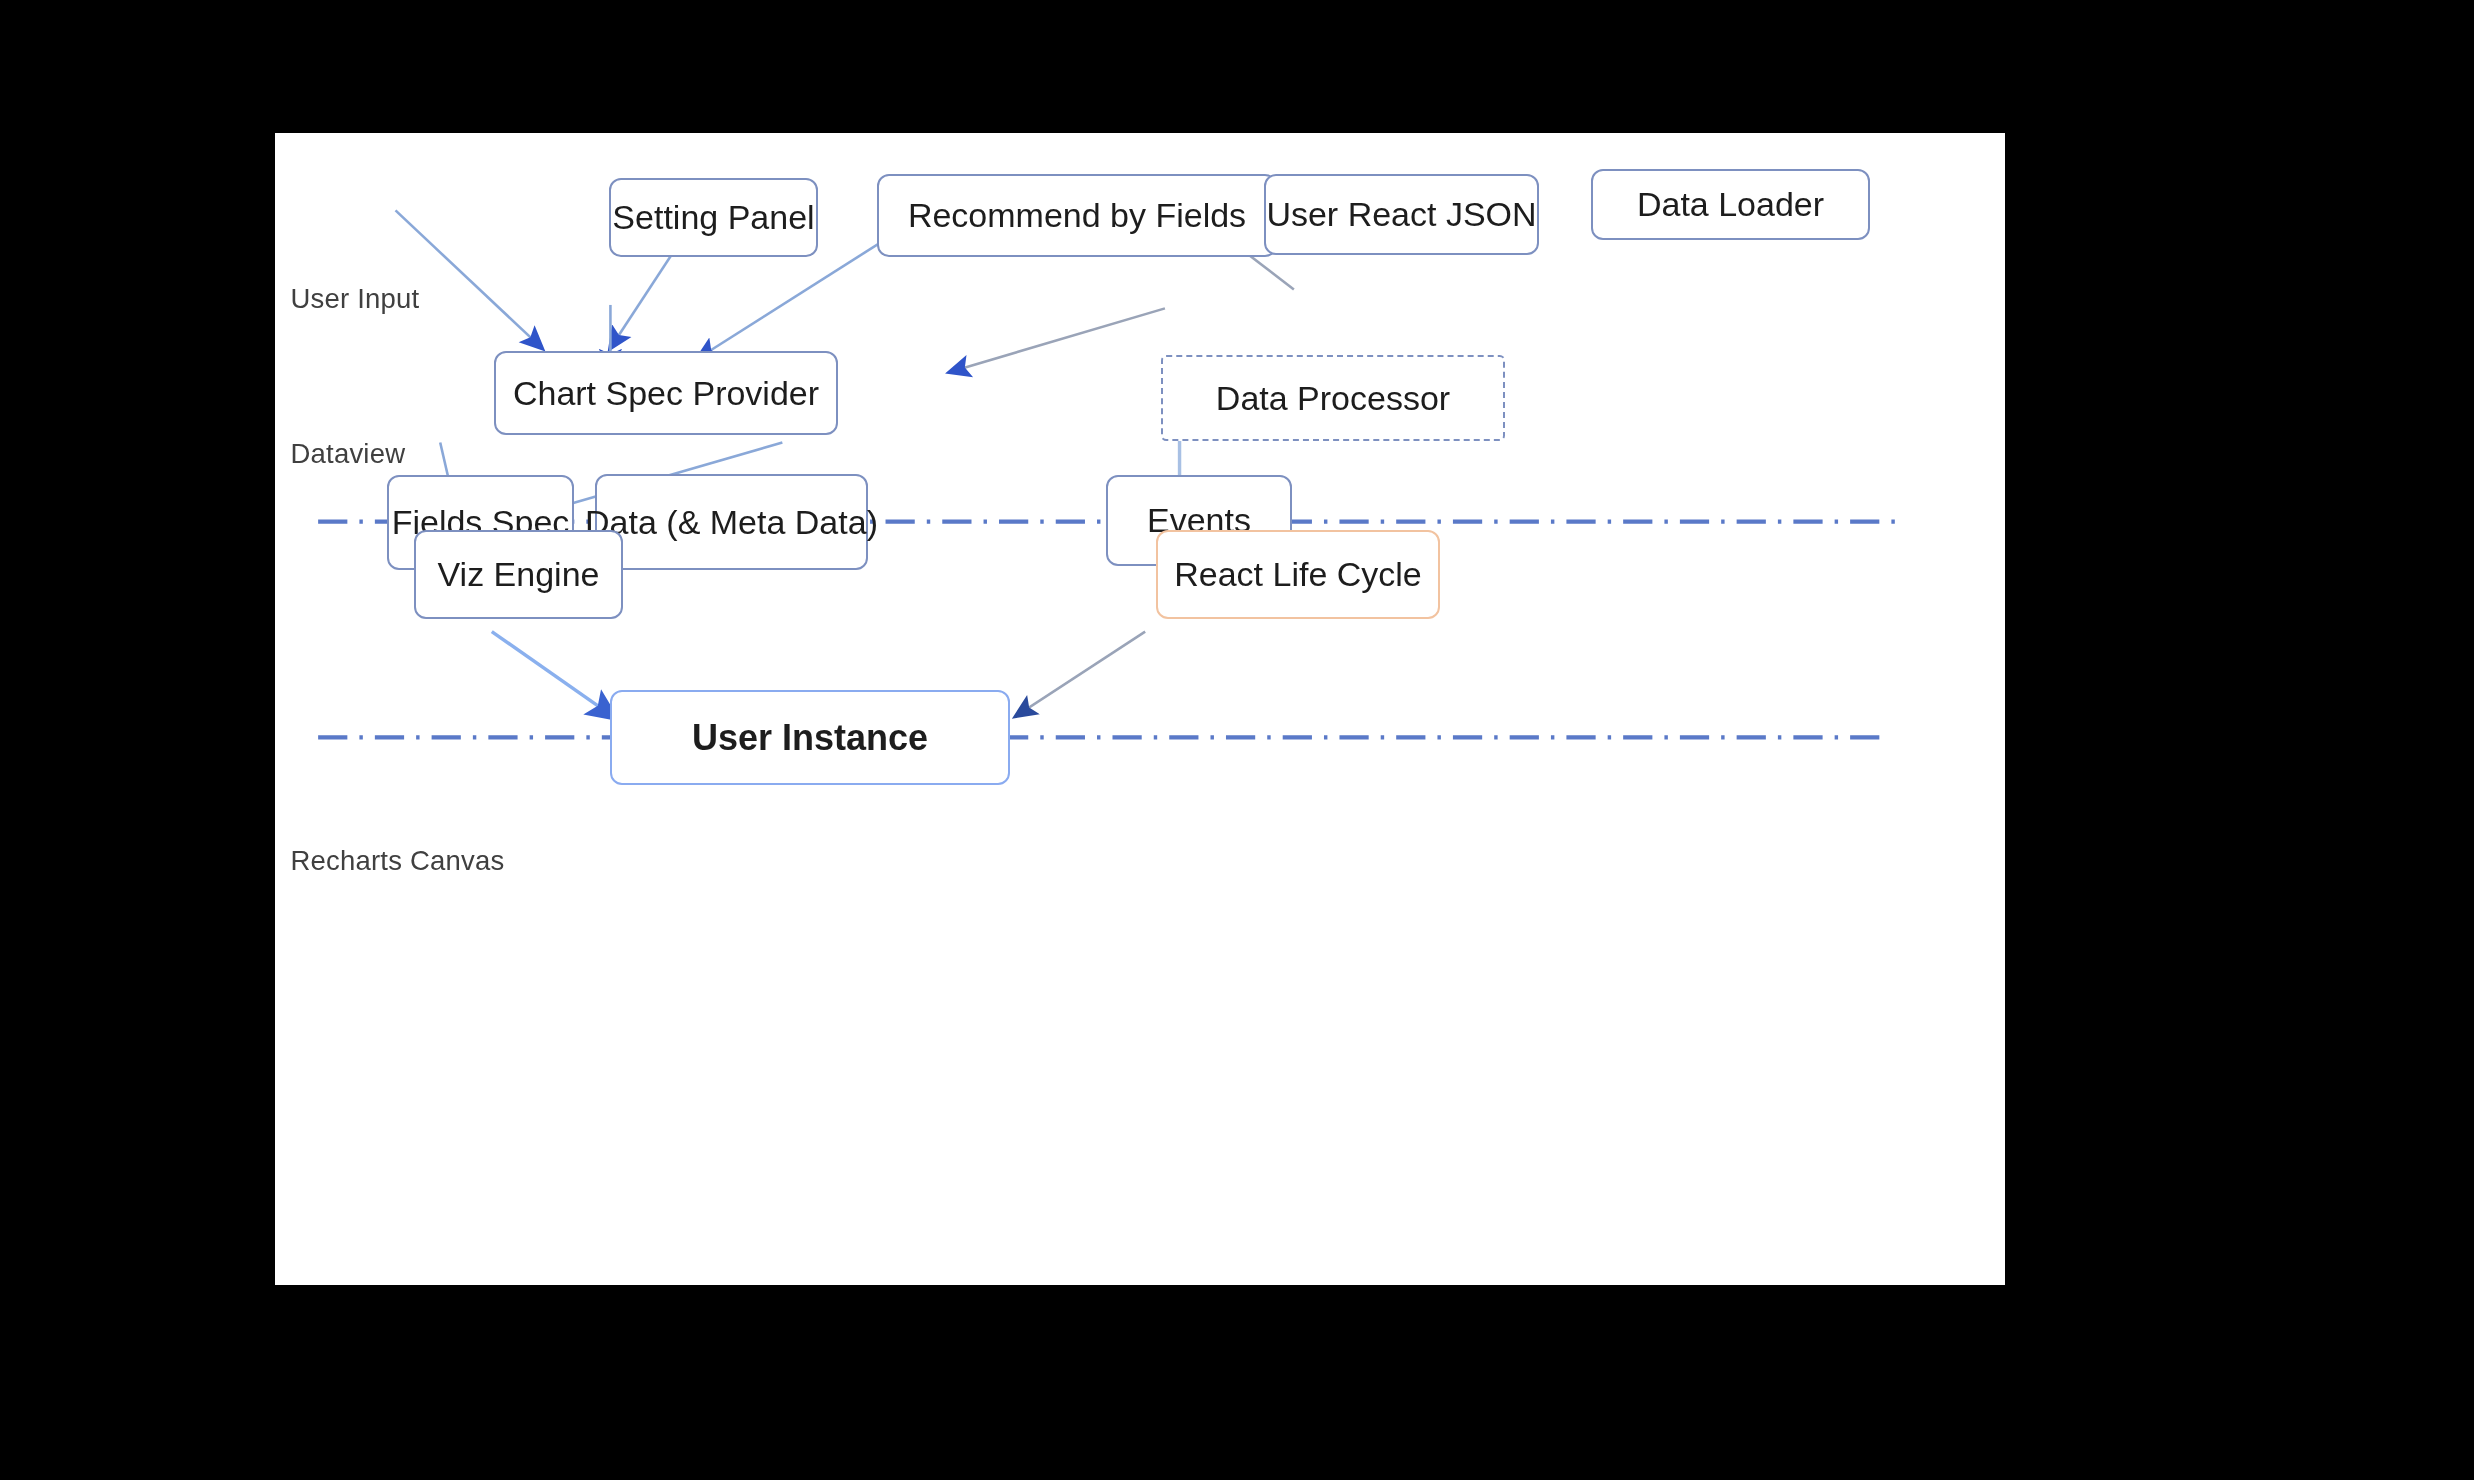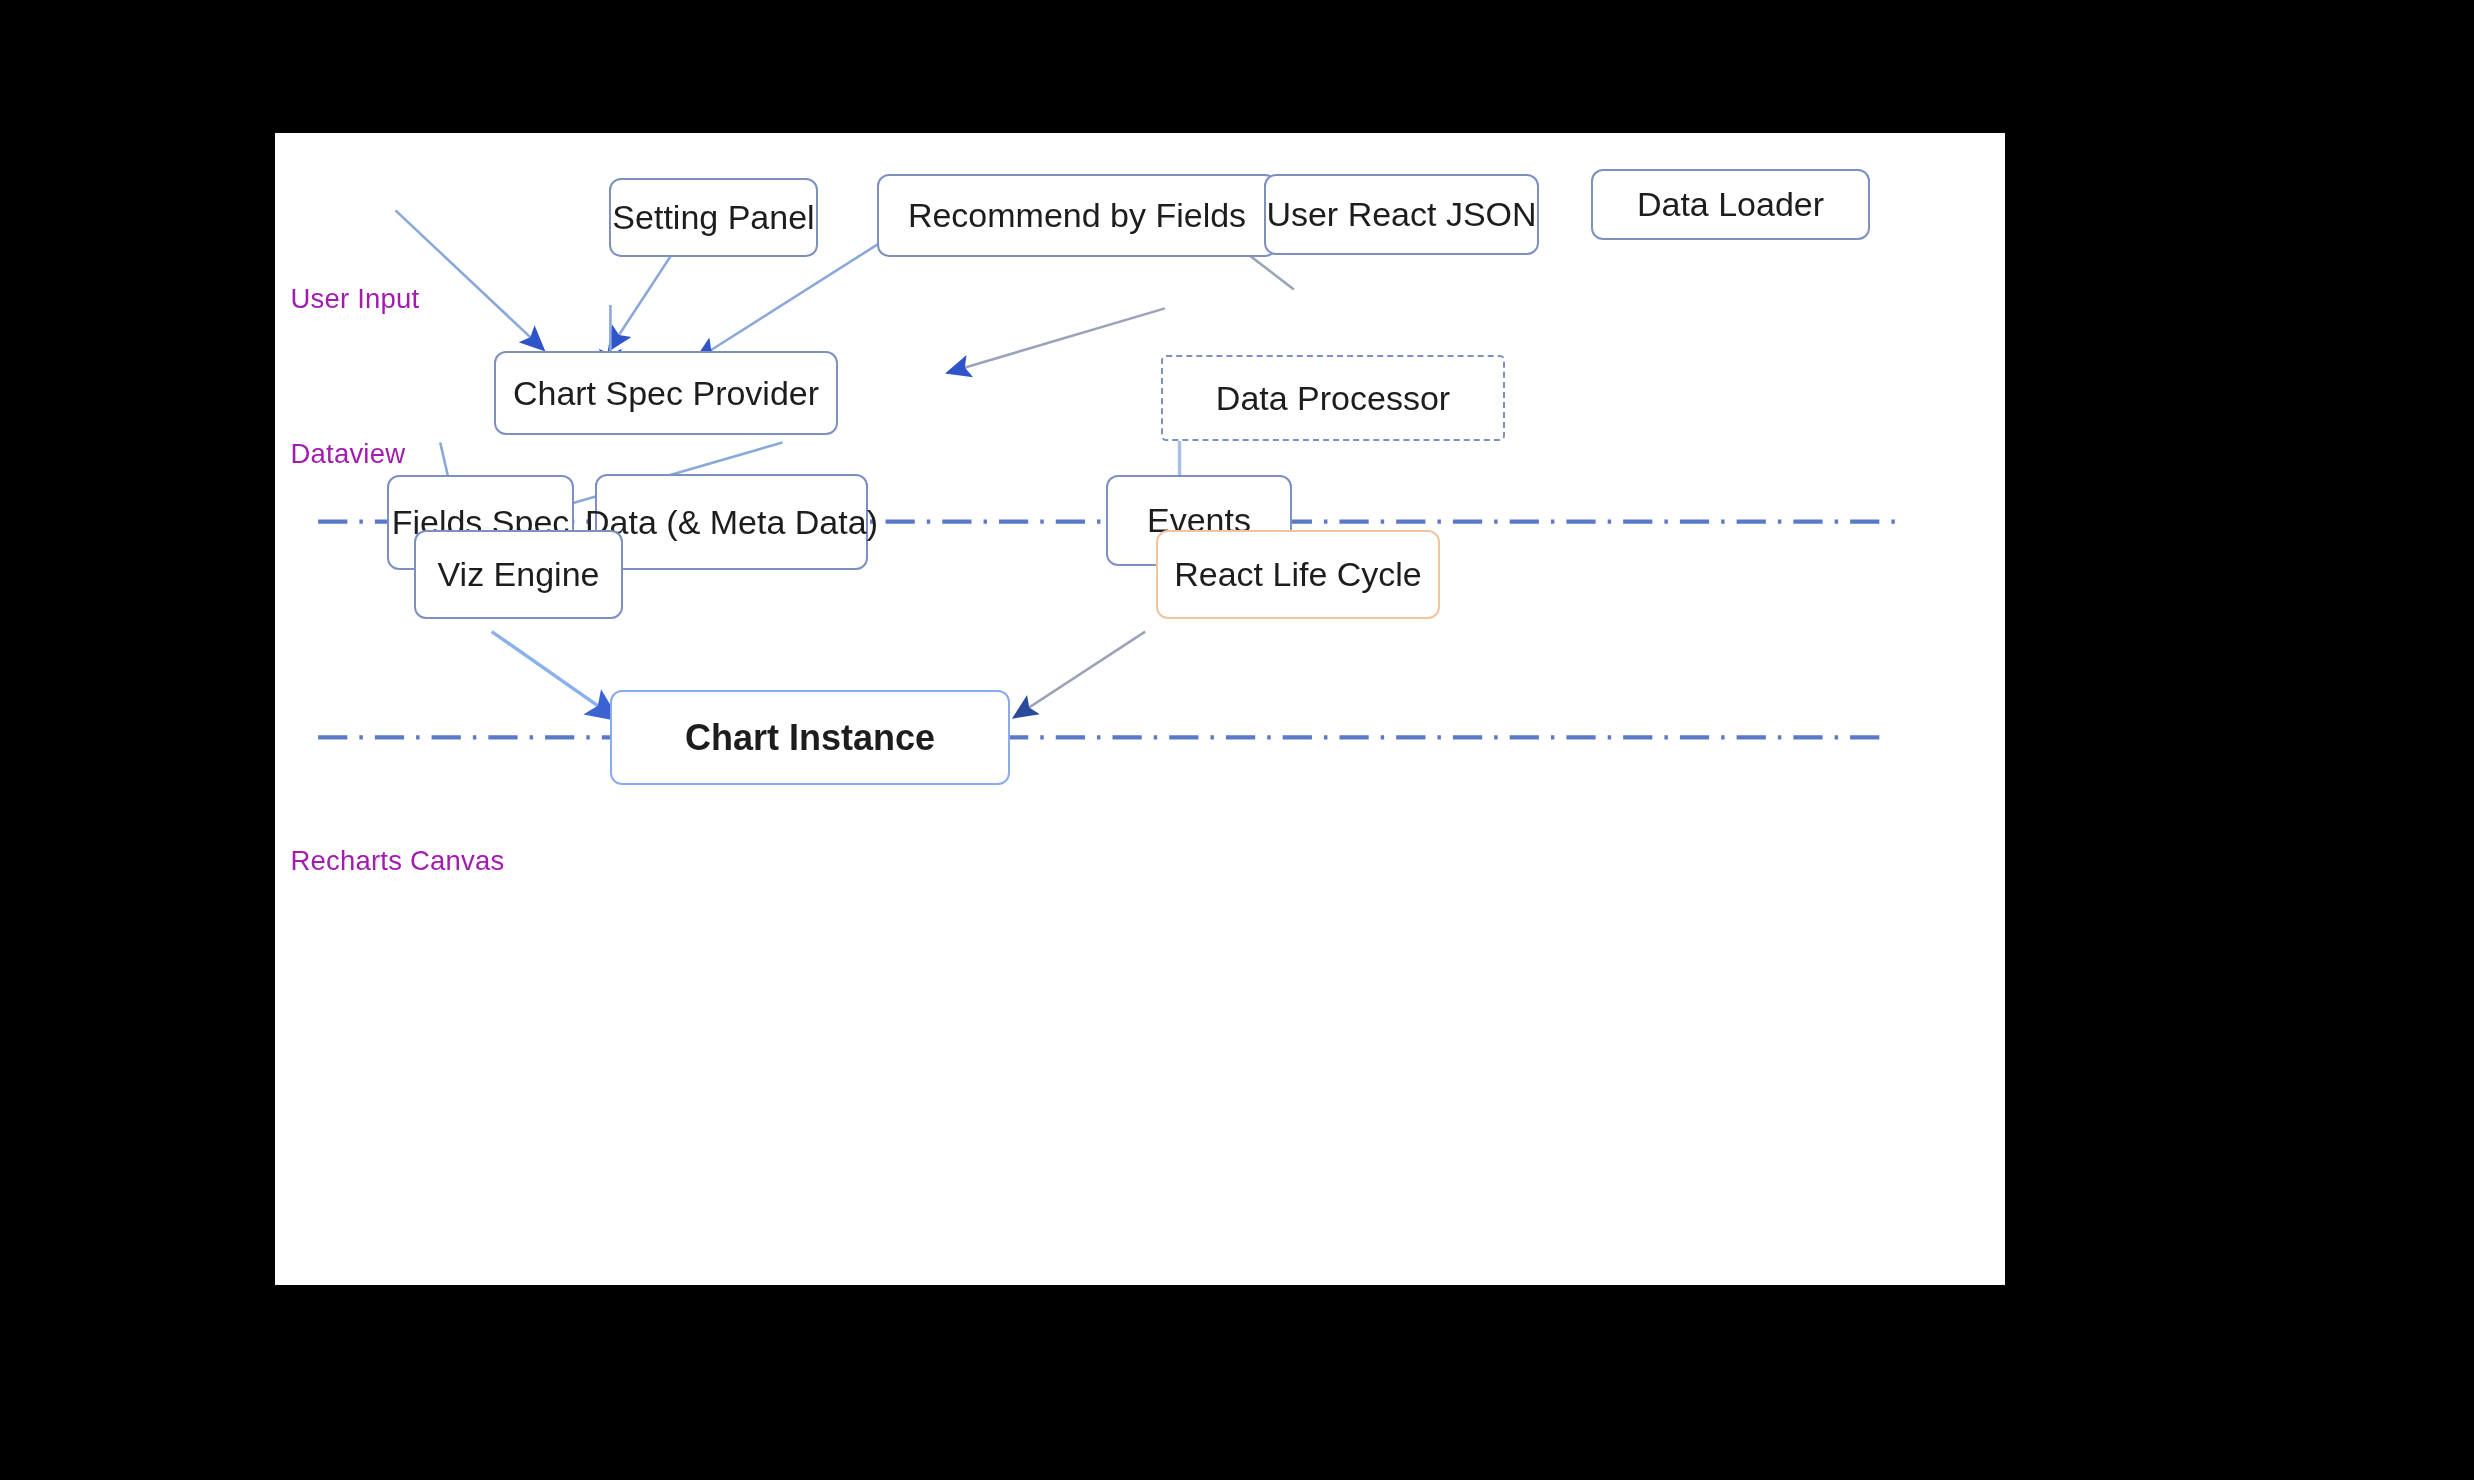--- a/index.html
+++ b/index.html
@@ -38,21 +38,21 @@
     top: 0;
     width: 1730px;
     height: 1152px;
     pointer-events: none;
   }
 
   
   .lane-label {
     position: absolute;
     font-size: 27.5px;
-    color: #a21caf;
+    color: #404040;
     font-family: "Liberation Sans", sans-serif;
     white-space: nowrap;
     letter-spacing: 0.2px;
   }
 
   
   .node {
     position: absolute;
     box-sizing: border-box;
     background: #ffffff;
@@ -163,17 +163,17 @@
     <div class="node" style="left:139px; top:397px; width:0px; height:0px; opacity:0;"></div>
 
     <div class="node" style="left:138px; top:396px; width:0; height:0; opacity:0;"></div>
 
     <div class="node" style="left:140px; top:397px; width:0; height:0; opacity:0;"></div>
 
     <div class="node" style="left:139px; top:397px; width:209px; height:89px;">Viz Engine</div>
 
     <div class="node orange" style="left:881px; top:397px; width:284px; height:89px;">React Life Cycle</div>
 
-    <div class="node emphasis" style="left:335px; top:557px; width:400px; height:95px;">Chart Instance</div>
+    <div class="node emphasis" style="left:335px; top:557px; width:400px; height:95px;">User Instance</div>
 
   </div>
 </div>
 
 
 </body></html>

